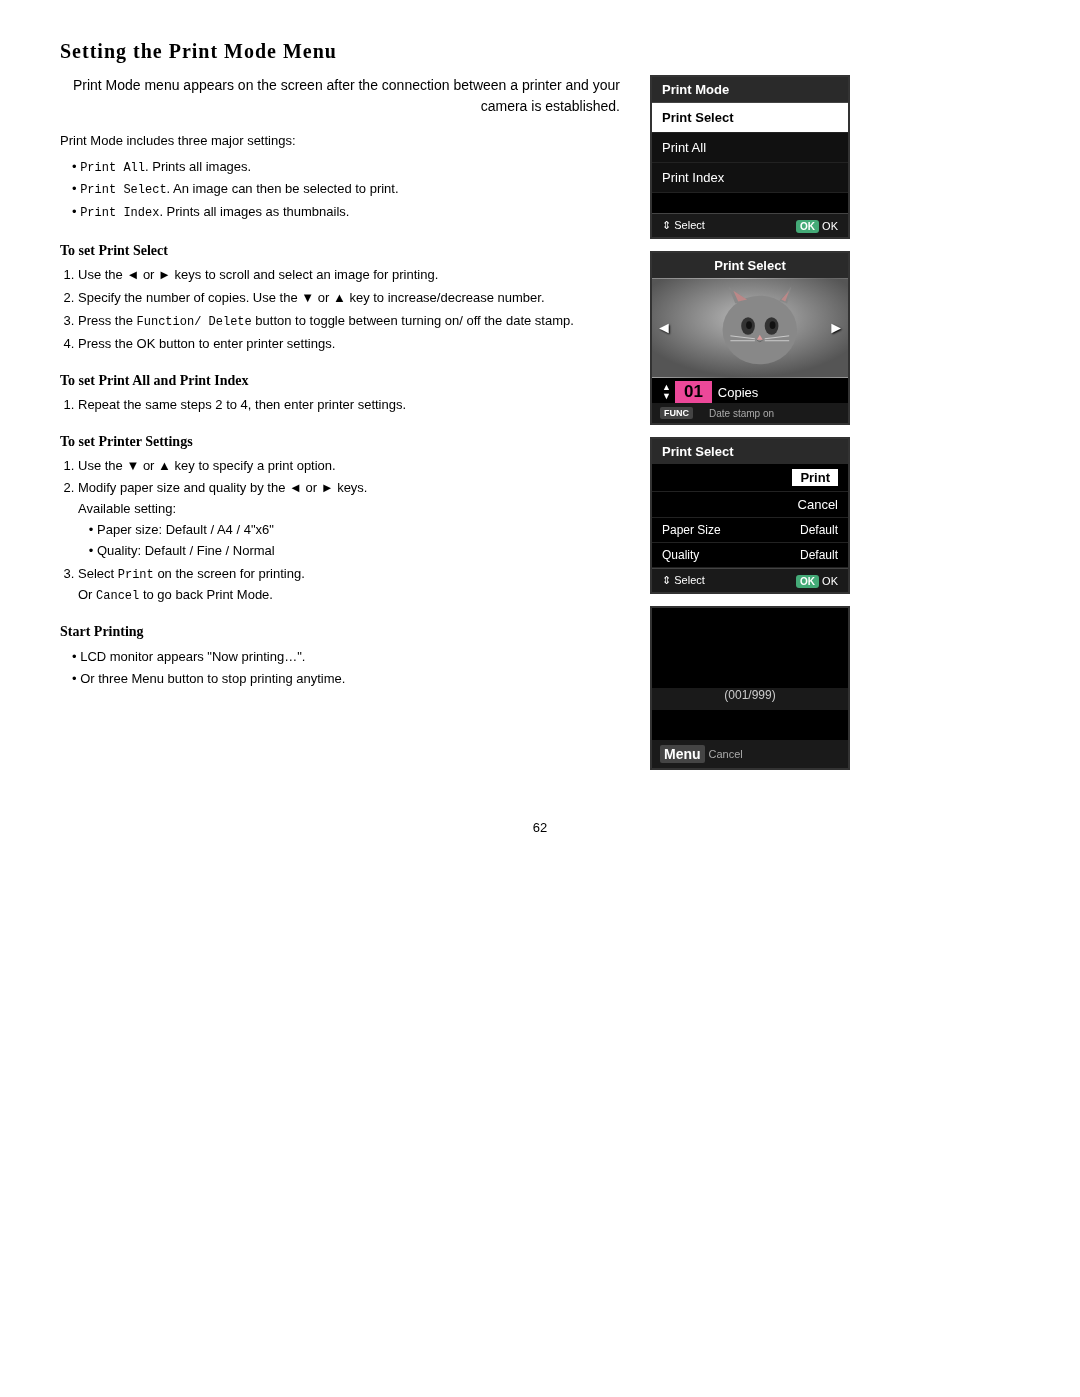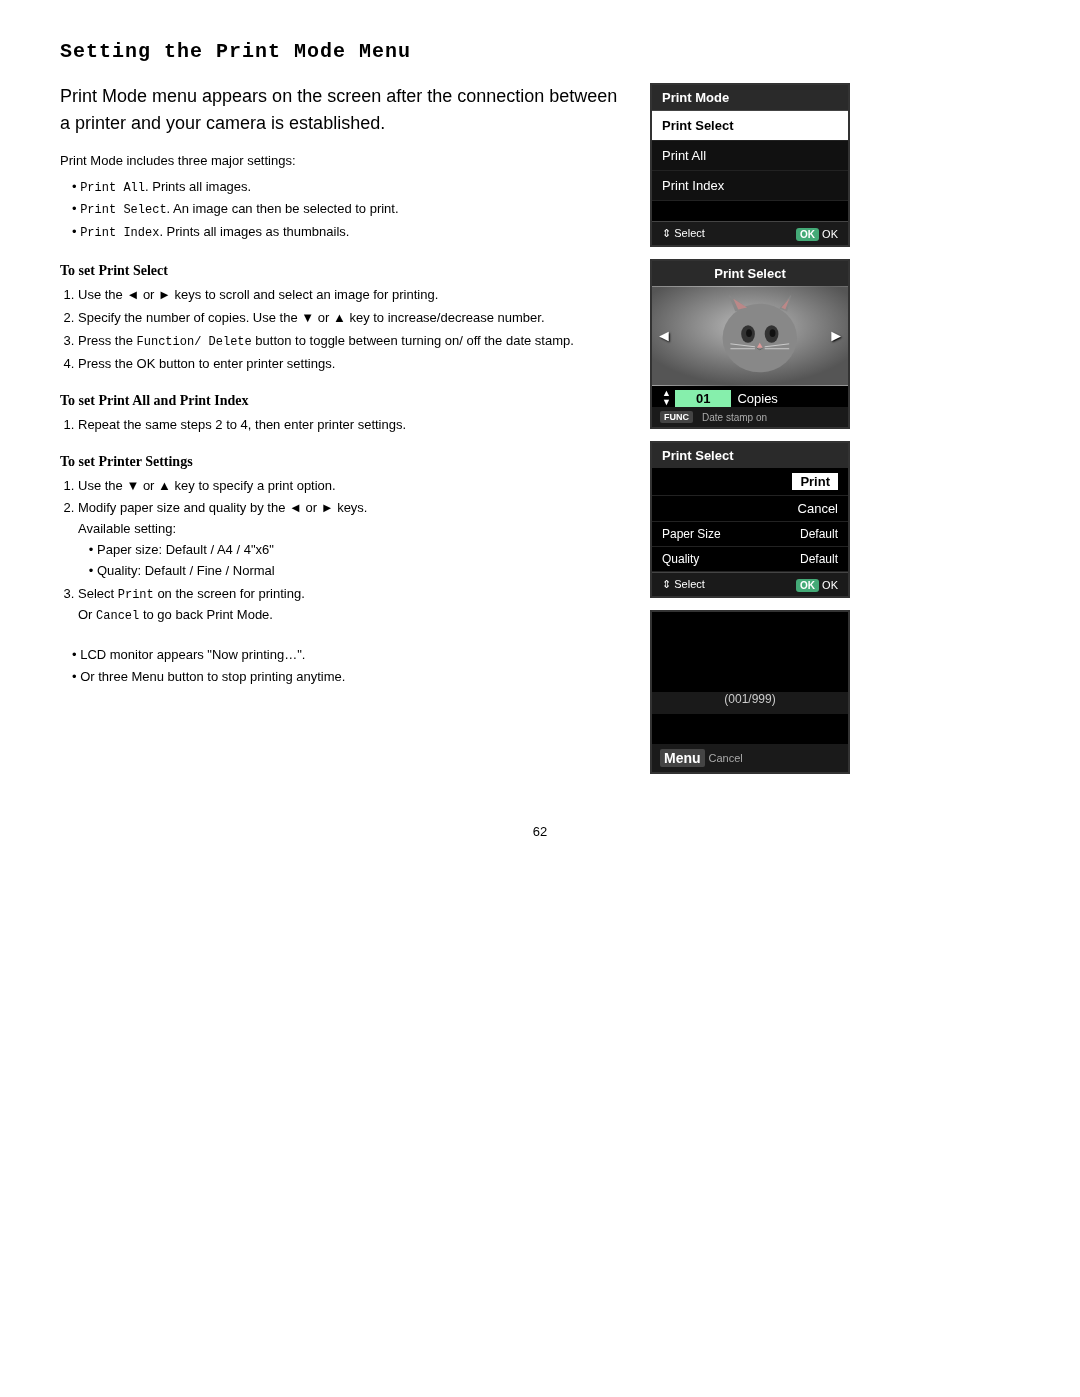--- a/index.html
+++ b/index.html
@@ -8,29 +8,30 @@
       font-family: Arial, sans-serif;
       font-size: 13px;
       color: #000;
       width: 1080px;
       min-height: 1397px;
       padding: 40px 60px 60px 60px;
     }
     .page-title {
       font-size: 20px;
       font-weight: bold;
-      font-family: Liberation Mono, monospace;
-      margin-bottom: 20px;
+      font-family: Liberation Serif, serif;
+      margin-bottom: 12px;
       letter-spacing: 1px;
     }
     .intro-text {
-      font-size: 18px;
+      font-size: 14px;
       line-height: 1.5;
       margin-bottom: 16px;
       max-width: 580px;
+      text-align: right;
     }
     .main-layout {
       display: flex;
       gap: 30px;
     }
     .left-col {
       flex: 1;
       max-width: 560px;
     }
     .right-col {
@@ -172,34 +173,34 @@
     .nav-arrow-right {
       position: absolute;
       right: 4px;
       top: 50%;
       transform: translateY(-50%);
       color: #fff;
       font-size: 16px;
       text-shadow: 1px 1px 2px #000;
     }
     .copies-num {
-      background: #86efac;
+      background: #ec4899;
       color: #000;
       font-weight: bold;
-      padding: 1px 21px;
-      font-size: 13px;
+      padding: 1px 9px;
+      font-size: 17px;
     }
     .func-bar {
       background: #1a1a1a;
       color: #aaa;
       padding: 4px 8px;
       font-size: 10px;
       display: flex;
       align-items: center;
-      gap: 9px;
+      gap: 16px;
     }
     .func-badge {
       background: #444;
       color: #fff;
       font-size: 9px;
       font-weight: bold;
       padding: 1px 4px;
       border-radius: 2px;
     }
     
@@ -325,20 +326,21 @@
         <li>Use the ▼ or ▲ key to specify a print option.</li>
         <li>Modify paper size and quality by the ◄ or ► keys.<br>Available setting:<br>
           &nbsp;&nbsp;&nbsp;• Paper size: Default / A4 / 4"x6"<br>
           &nbsp;&nbsp;&nbsp;• Quality: Default / Fine / Normal
         </li>
         <li>Select <code>Print</code> on the screen for printing.<br>Or <code>Cancel</code> to go back Print Mode.</li>
       </ol>
     </div>
 
     <div class="section-block">
+      <p class="section-heading">Start Printing</p>
       <ul class="bullet-list">
         <li>LCD monitor appears "Now printing…".</li>
         <li>Or three Menu button to stop printing anytime.</li>
       </ul>
     </div>
   </div>
 
   <div class="right-col">
 
     <div class="camera-screen screen-print-mode">

